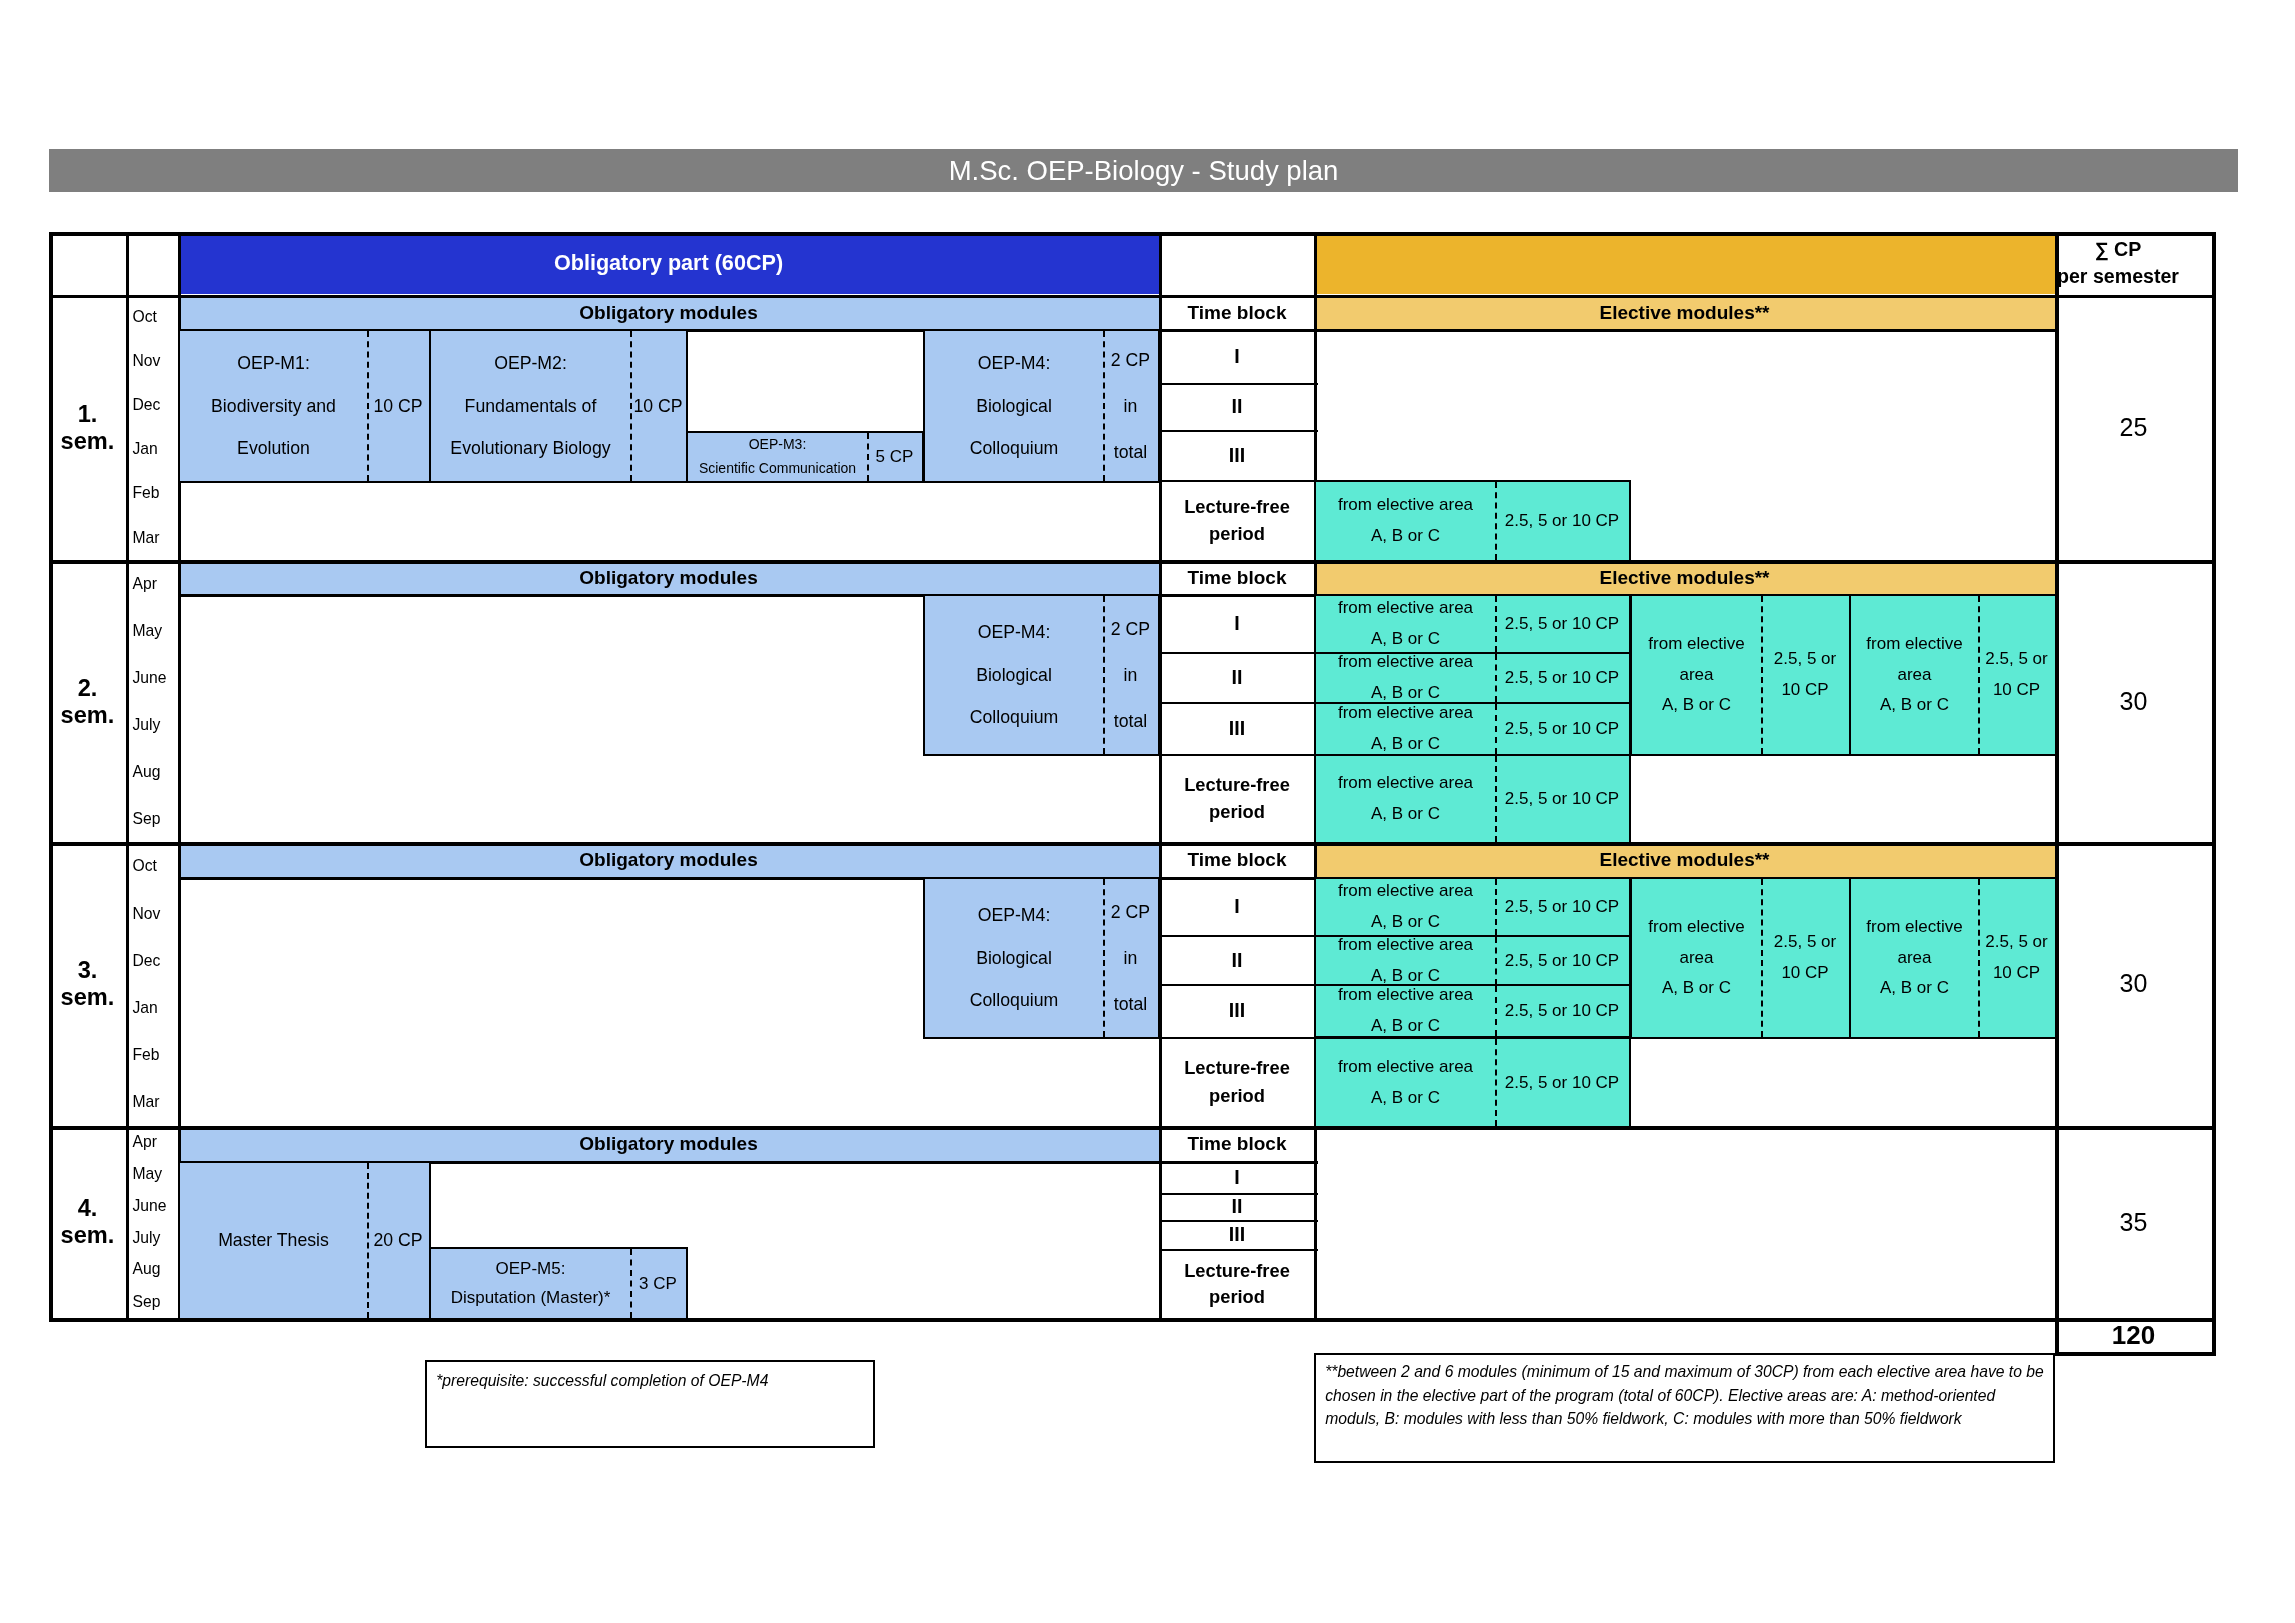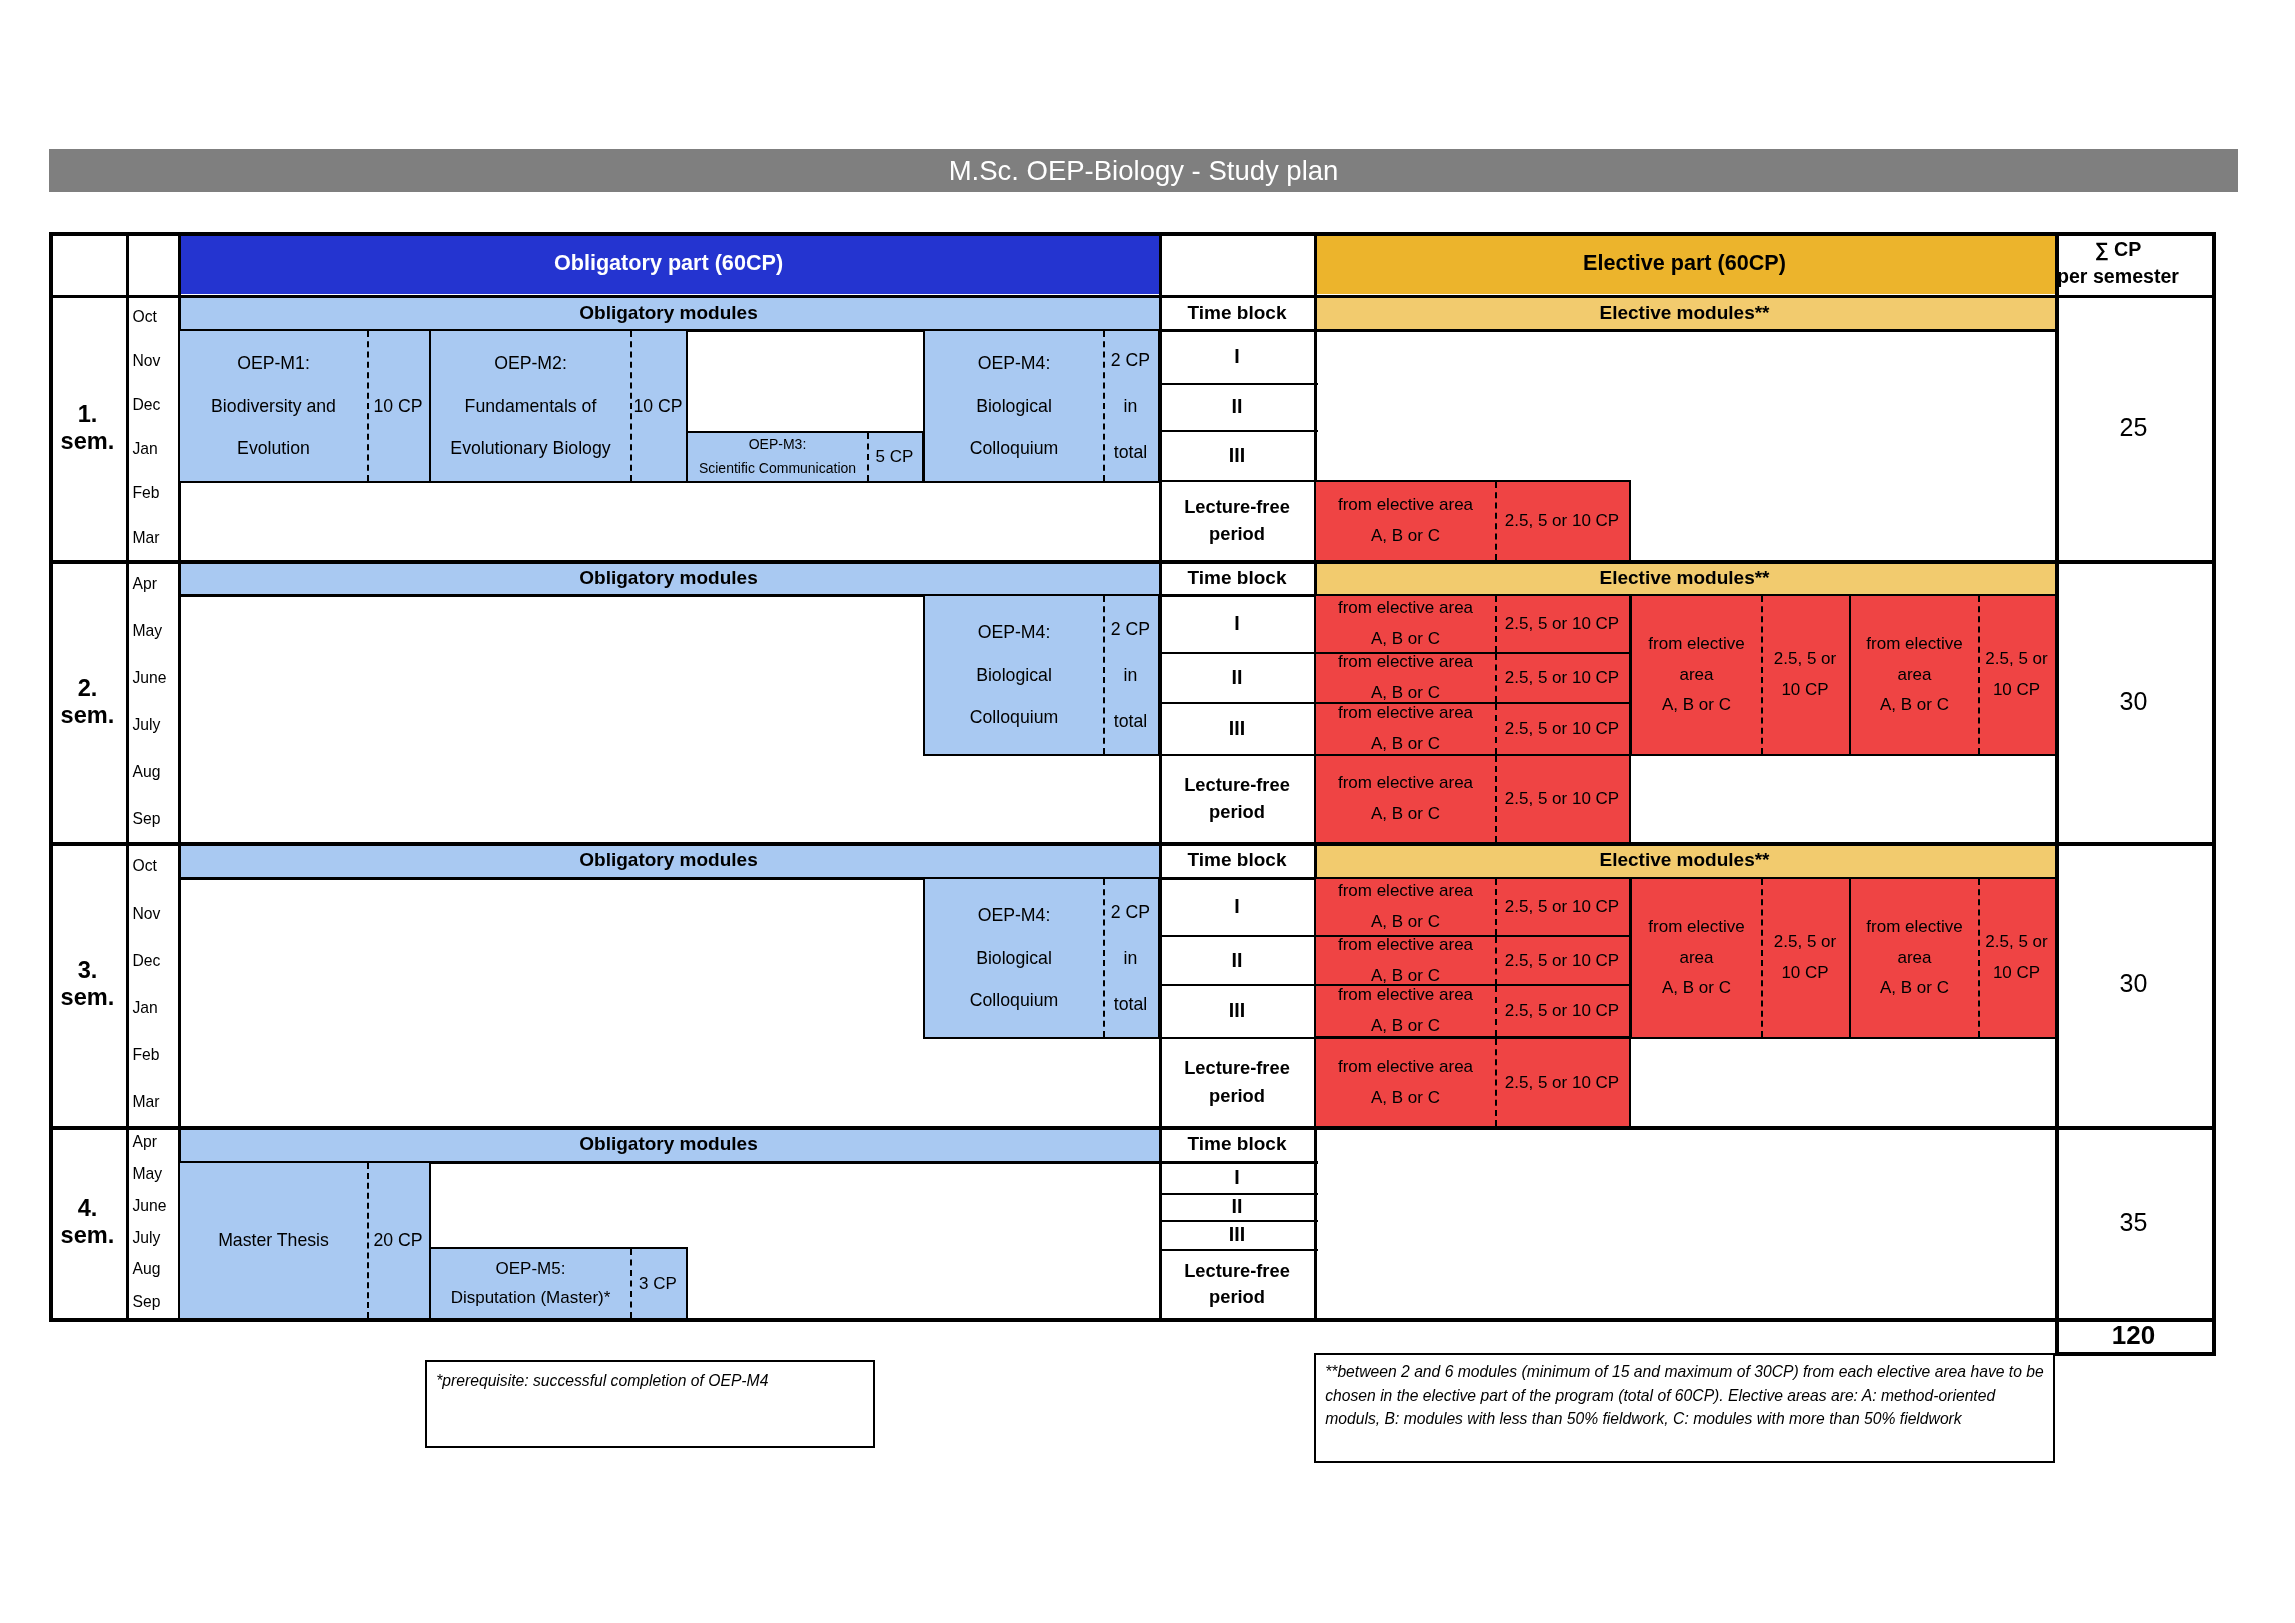--- a/index.html
+++ b/index.html
@@ -4,21 +4,21 @@
 <style>
   html,body{margin:0;padding:0;background:#fff;}
   #canvas{position:relative;width:2295px;height:1623px;background:#fff;
           font-family:"Liberation Sans",sans-serif;color:#000;overflow:hidden;}
   .cell{position:absolute;box-sizing:border-box;display:flex;align-items:center;justify-content:center;text-align:center;}
   .left{justify-content:flex-start;text-align:left;}
   .pre{white-space:pre-line;}
   .b{font-weight:bold;}
   .hl,.vl{position:absolute;background:#000;}
   .mod{position:absolute;box-sizing:border-box;background:#a9c9f2;border:2px solid #000;}
-  .mod.gold{background:#ef4444;}
+  .mod.gold{background:#5eead4;}
   .nm,.cp{position:absolute;top:0;bottom:0;display:flex;align-items:center;justify-content:center;text-align:center;white-space:pre-line;}
   .vdash{position:absolute;top:0;bottom:0;width:0;border-left:2px dashed #000;}
   .lh24{line-height:2.4;}
   .lh26{line-height:2.6;}
   .lh18{line-height:1.8;}
   .lh17{line-height:1.7;}
   .f27{font-size:17.7px;}
   .f26{font-size:17px;}
   .f21{font-size:14px;}
   .titlebar{position:absolute;left:49px;top:149px;width:2189px;height:43px;background:#7f7f7f;
@@ -75,21 +75,20 @@
 
   <div class="vl" style="left:49px;top:232px;width:3.9px;height:1089px"></div>
   <div class="vl" style="left:126px;top:232px;width:2.6px;height:1088px"></div>
   <div class="vl" style="left:178px;top:232px;width:3.3px;height:1088px"></div>
   <div class="vl" style="left:1159px;top:232px;width:3.3px;height:1088px"></div>
   <div class="vl" style="left:1314px;top:232px;width:3.3px;height:1088px"></div>
   <div class="vl" style="left:2055px;top:232px;width:3.9px;height:1123px"></div>
   <div class="vl" style="left:2212px;top:232px;width:3.9px;height:1123px"></div>
 
   <div class="cell b" style="left:178px;top:232px;width:981px;height:62px;color:#fff;font-size:21.6px">Obligatory part (60CP)</div>
-  <div class="cell b" style="left:1314px;top:232px;width:741px;height:62px;font-size:21.6px">Elective part (60CP)</div>
   <div class="cell b pre" style="left:2055px;top:232px;width:126px;height:62px;font-size:19.6px;line-height:1.4">∑ CP
 per semester</div>
 
   <div class="cell b" style="left:49px;top:295px;width:77px;height:265px;font-size:23.6px">1. sem.</div>
   <div class="cell b" style="left:49px;top:560px;width:77px;height:283px;font-size:23.6px">2. sem.</div>
   <div class="cell b" style="left:49px;top:842px;width:77px;height:283px;font-size:23.6px">3. sem.</div>
   <div class="cell b" style="left:49px;top:1126px;width:77px;height:192px;font-size:23.6px">4. sem.</div>
 
   <div class="cell left" style="left:126px;top:295px;width:52px;height:44px;padding-left:6.5px;font-size:15.7px">Oct</div>
   <div class="cell left" style="left:126px;top:339px;width:52px;height:44px;padding-left:6.5px;font-size:15.7px">Nov</div>

